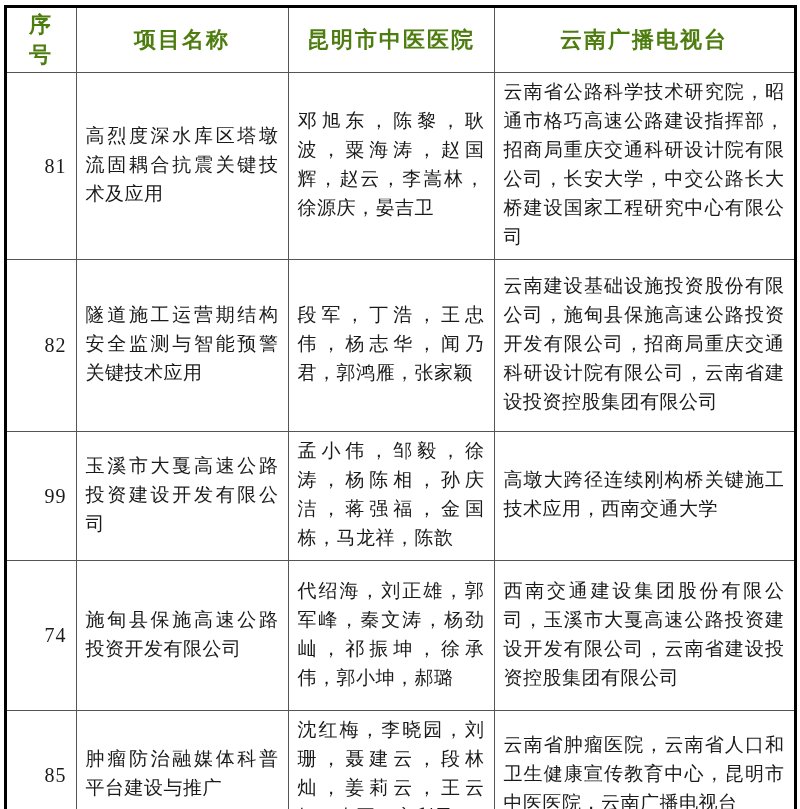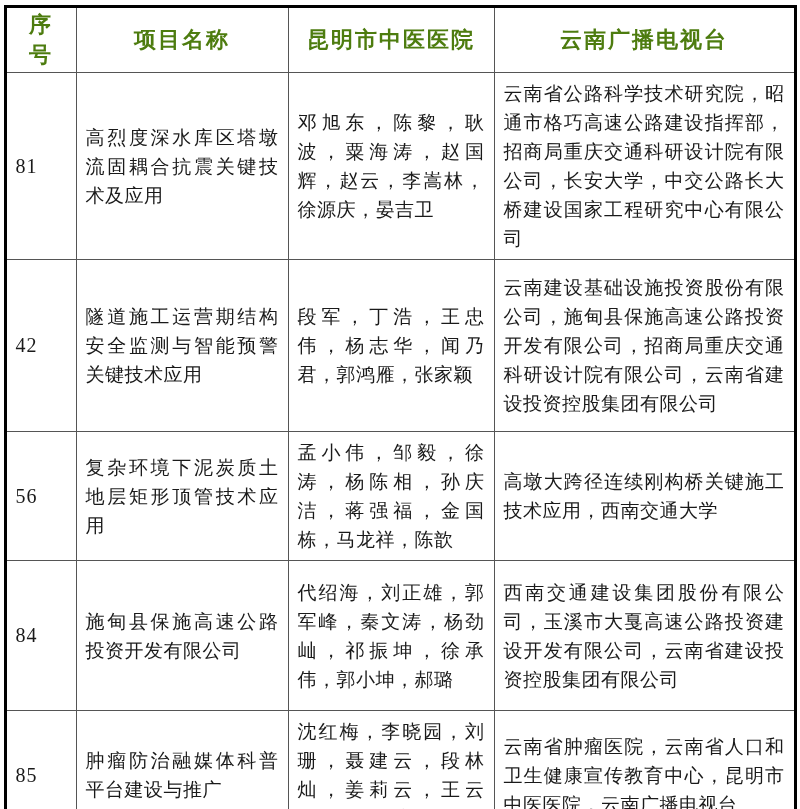--- a/index.html
+++ b/index.html
@@ -33,27 +33,27 @@
     font-family: "Liberation Sans", sans-serif;
     font-weight: bold;
     font-size: 22px;
     color: #4d7c0f;
     letter-spacing: 2px;
     text-align: center;
     height: 42px;
     padding: 2px 16px;
   }
   .doc-table td {
-    font-family: Liberation Serif, serif;
+    font-family: Liberation Mono, monospace;
     font-size: 19px;
     line-height: 29px;
     padding: 6px 9px;
   }
   td.cell-id {
-    text-align: left;
+    text-align: right;
     font-family: "Liberation Serif", serif;
     font-size: 20px;
     letter-spacing: 1px;
   }
   td.cell-name, td.cell-people, td.cell-units {
     text-align: justify;
     text-justify: inter-character;
     letter-spacing: 0.5px;
   }
   tr.r-81 { height: 180px; }
@@ -81,33 +81,33 @@
     </tr>
   </thead>
   <tbody>
     <tr class="r-81">
       <td class="cell-id">81</td>
       <td class="cell-name">高烈度深水库区塔墩流固耦合抗震关键技术及应用</td>
       <td class="cell-people">邓旭东，陈黎，耿波，粟海涛，赵国辉，赵云，李嵩林，徐源庆，晏吉卫</td>
       <td class="cell-units">云南省公路科学技术研究院，昭通市格巧高速公路建设指挥部，招商局重庆交通科研设计院有限公司，长安大学，中交公路长大桥建设国家工程研究中心有限公司</td>
     </tr>
     <tr class="r-82">
-      <td class="cell-id">42</td>
+      <td class="cell-id">82</td>
       <td class="cell-name">隧道施工运营期结构安全监测与智能预警关键技术应用</td>
       <td class="cell-people">段军，丁浩，王忠伟，杨志华，闻乃君，郭鸿雁，张家颖</td>
       <td class="cell-units">云南建设基础设施投资股份有限公司，施甸县保施高速公路投资开发有限公司，招商局重庆交通科研设计院有限公司，云南省建设投资控股集团有限公司</td>
     </tr>
     <tr class="r-83">
-      <td class="cell-id">56</td>
-      <td class="cell-name">复杂环境下泥炭质土地层矩形顶管技术应用</td>
+      <td class="cell-id">99</td>
+      <td class="cell-name">玉溪市大戛高速公路投资建设开发有限公司</td>
       <td class="cell-people">孟小伟，邹毅，徐涛，杨陈相，孙庆洁，蒋强福，金国栋，马龙祥，陈歆</td>
       <td class="cell-units">高墩大跨径连续刚构桥关键施工技术应用，西南交通大学</td>
     </tr>
     <tr class="r-84">
-      <td class="cell-id">84</td>
+      <td class="cell-id">74</td>
       <td class="cell-name">施甸县保施高速公路投资开发有限公司</td>
       <td class="cell-people">代绍海，刘正雄，郭军峰，秦文涛，杨劲屾，祁振坤，徐承伟，郭小坤，郝璐</td>
       <td class="cell-units">西南交通建设集团股份有限公司，玉溪市大戛高速公路投资建设开发有限公司，云南省建设投资控股集团有限公司</td>
     </tr>
     <tr class="r-85">
       <td class="cell-id">85</td>
       <td class="cell-name">肿瘤防治融媒体科普平台建设与推广</td>
       <td class="cell-people">沈红梅，李晓园，刘珊，聂建云，段林灿，姜莉云，王云虹，李臣，栾利昆</td>
       <td class="cell-units">云南省肿瘤医院，云南省人口和卫生健康宣传教育中心，昆明市中医医院，云南广播电视台</td>
     </tr>

